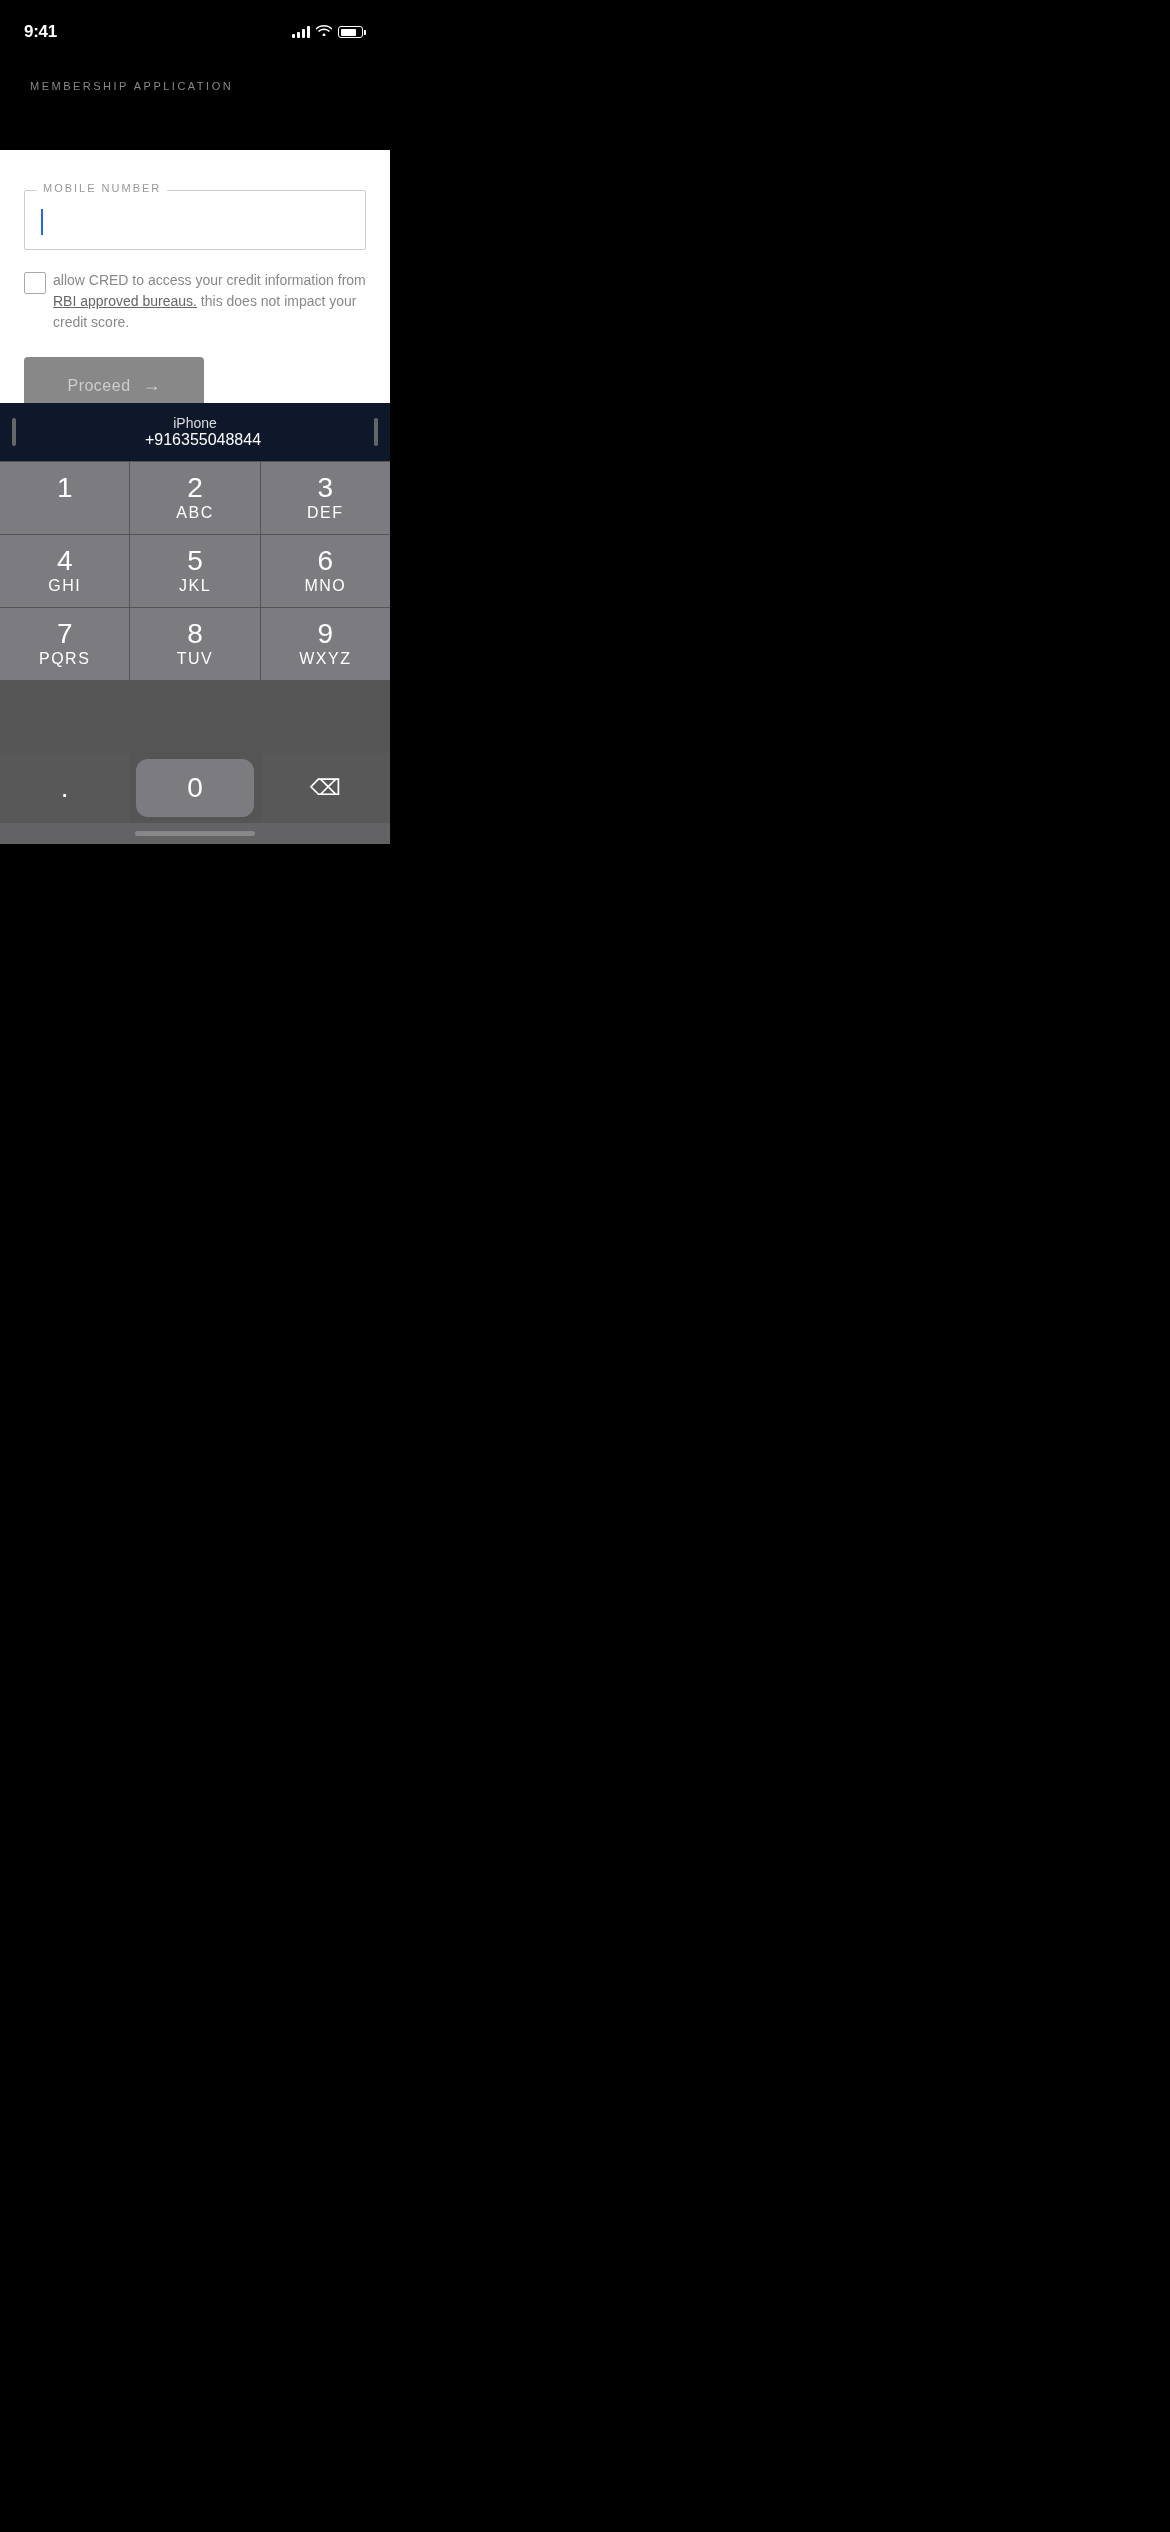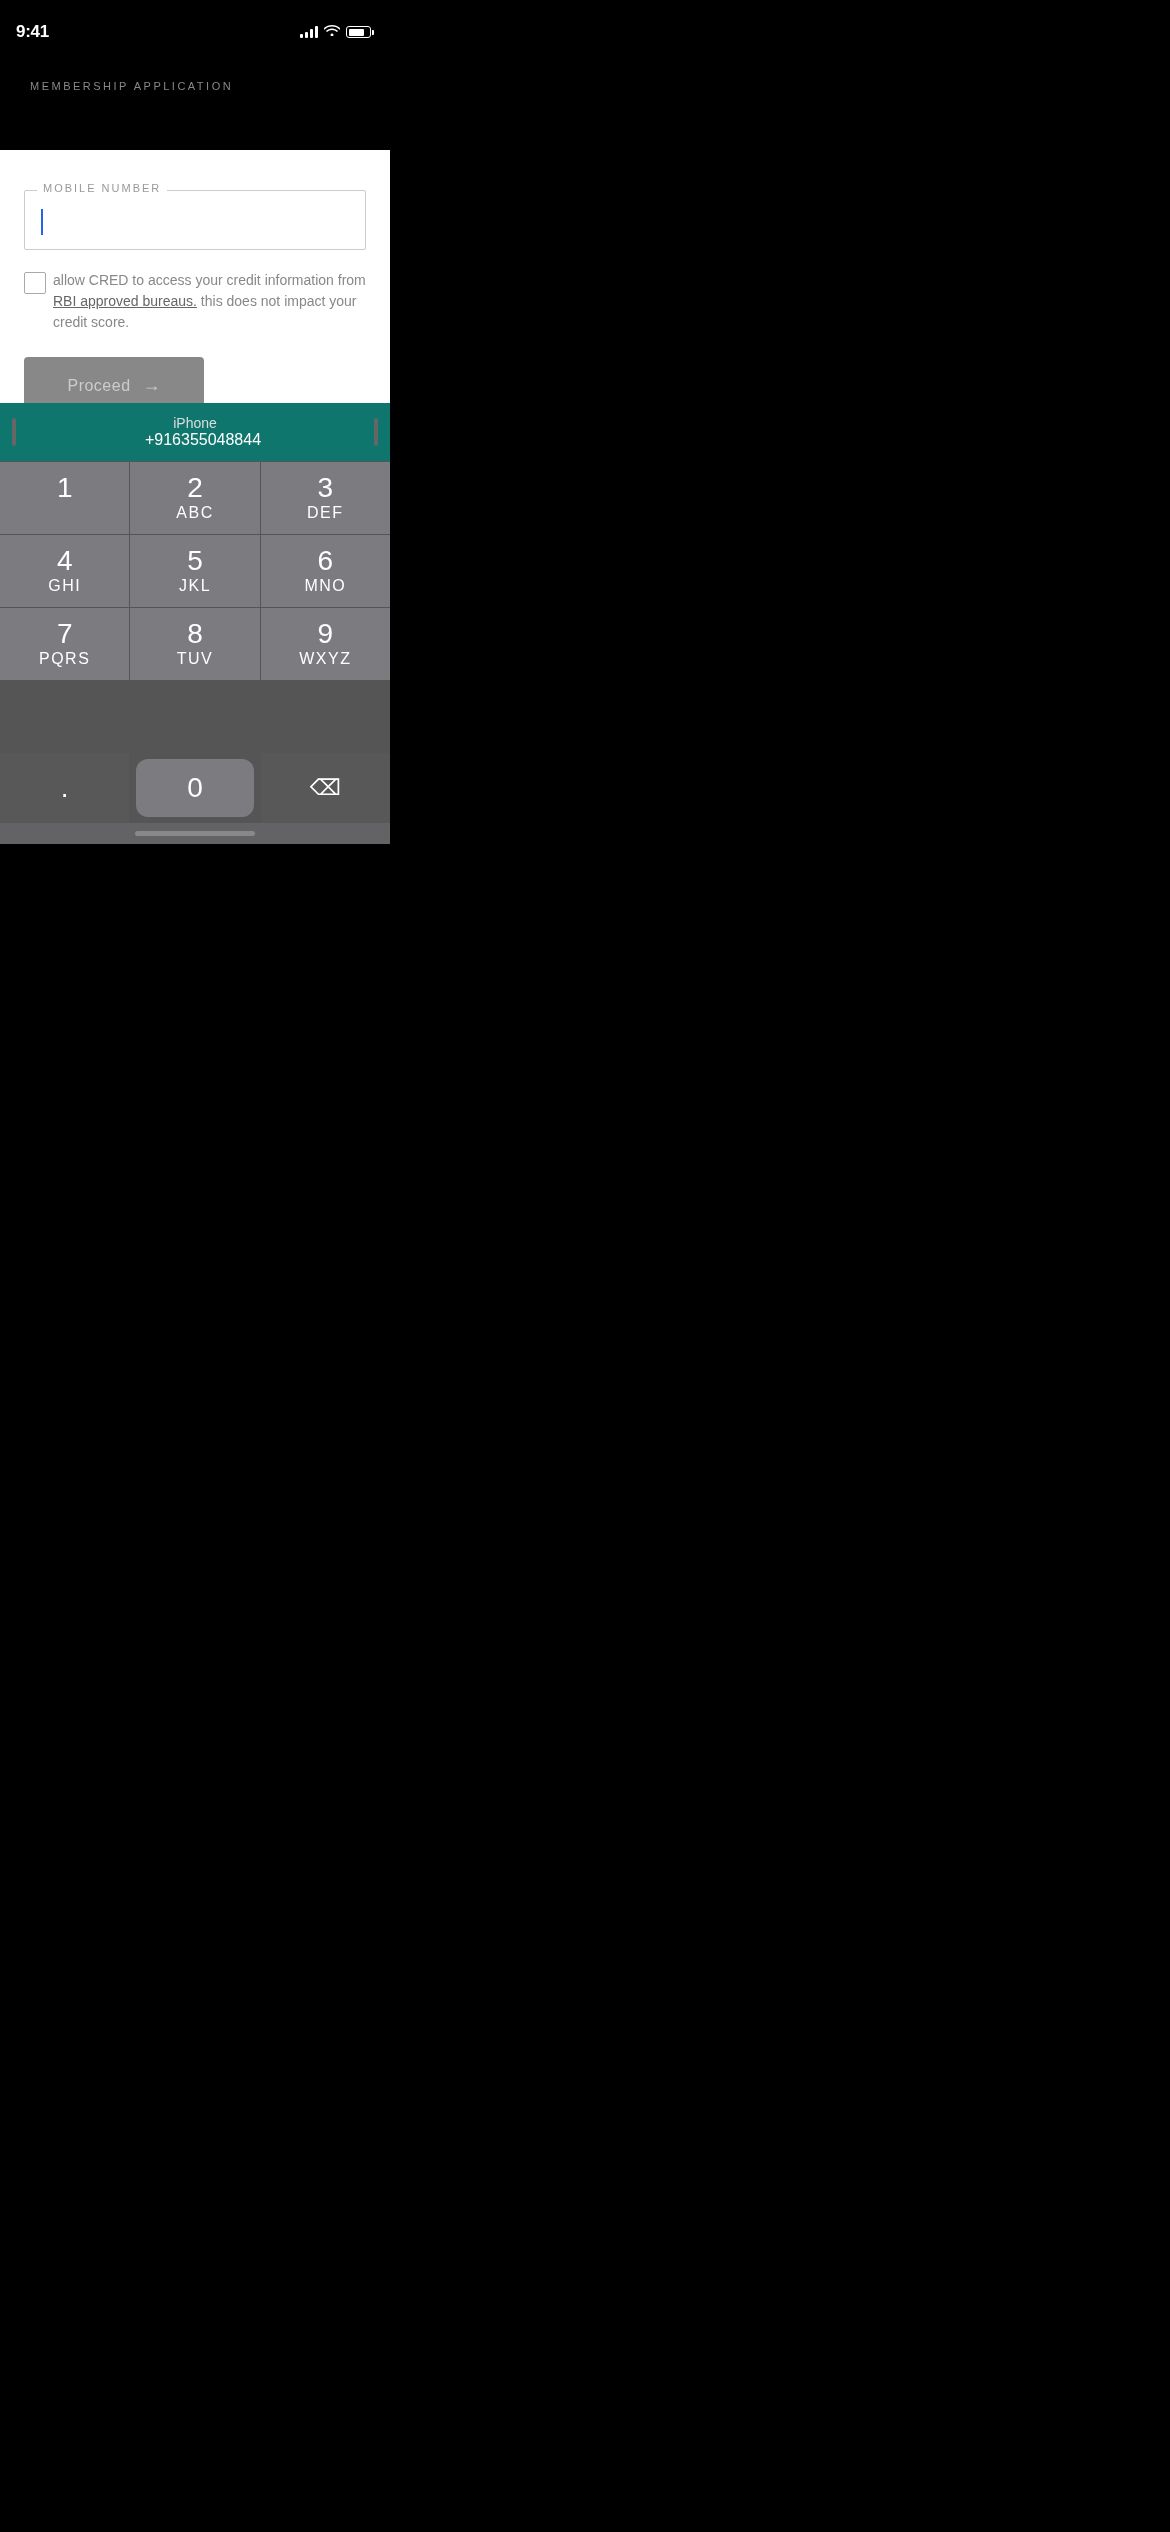--- a/index.html
+++ b/index.html
@@ -12,21 +12,21 @@
       font-family: -apple-system, 'Georgia', serif;
       background: #000;
       position: relative;
     }
 
     
     .status-bar {
       display: flex;
       justify-content: space-between;
       align-items: center;
-      padding: 14px 16px 0;
+      padding: 14px 24px 0;
       height: 50px;
       background: #000;
     }
 
     .status-time {
       font-family: -apple-system, sans-serif;
       font-size: 17px;
       font-weight: 600;
       color: #fff;
       letter-spacing: -0.3px;
@@ -216,21 +216,21 @@
     
     .keyboard-section {
       background: #636366;
       position: absolute;
       bottom: 0;
       left: 0;
       right: 0;
     }
 
     .keyboard-autofill {
-      background: #0f766e;
+      background: #0f172a;
       display: flex;
       align-items: center;
       justify-content: center;
       padding: 12px 16px;
       border-bottom: 1px solid #555;
       position: relative;
     }
 
     .autofill-bar-left {
       position: absolute;

